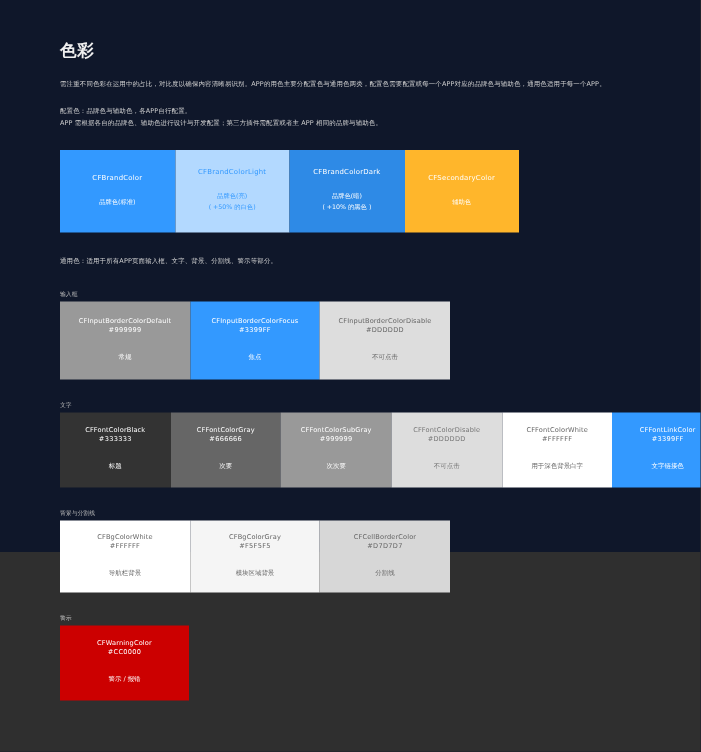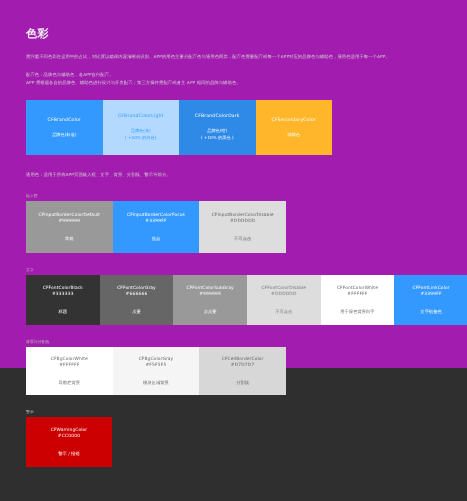--- a/index.html
+++ b/index.html
@@ -11,23 +11,23 @@
     width: 467px;
     height: 501px;
     font-family: "DejaVu Sans", "Liberation Sans", sans-serif;
     color: #e8e8e8;
     overflow: hidden;
   }
   .page {
     position: relative;
     width: 467px;
     height: 368px;
-    background: #a21caf;
+    background: #0f172a;
     box-sizing: border-box;
-    padding: 26px 24px 0 26px;
+    padding: 26px 24px 0 40px;
   }
 
   .page-title {
     font-size: 11px;
     font-weight: bold;
     color: #efefef;
     letter-spacing: .5px;
     margin: 0 0 12px 0;
   }
 

